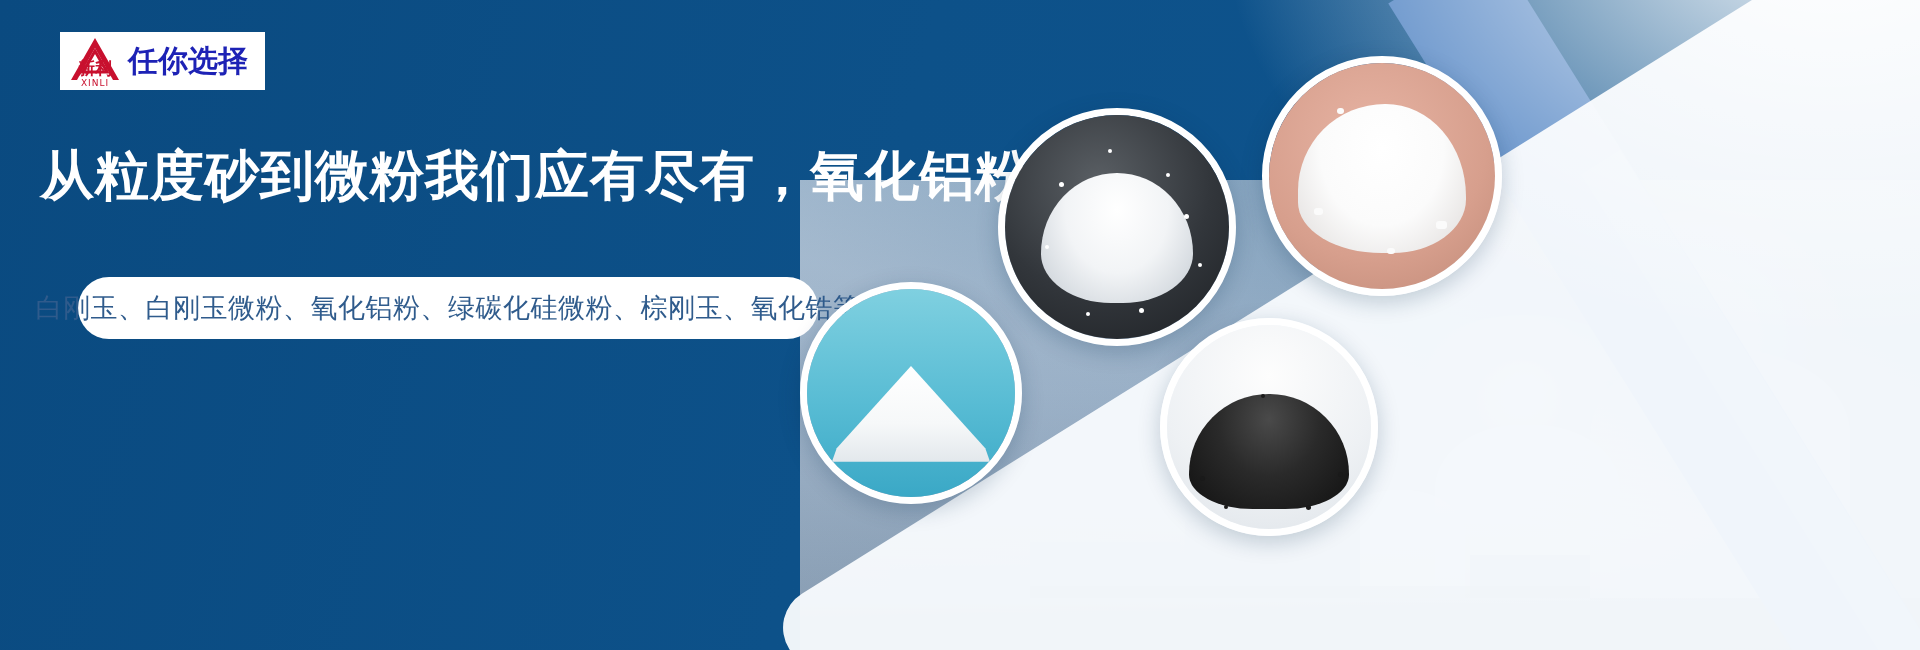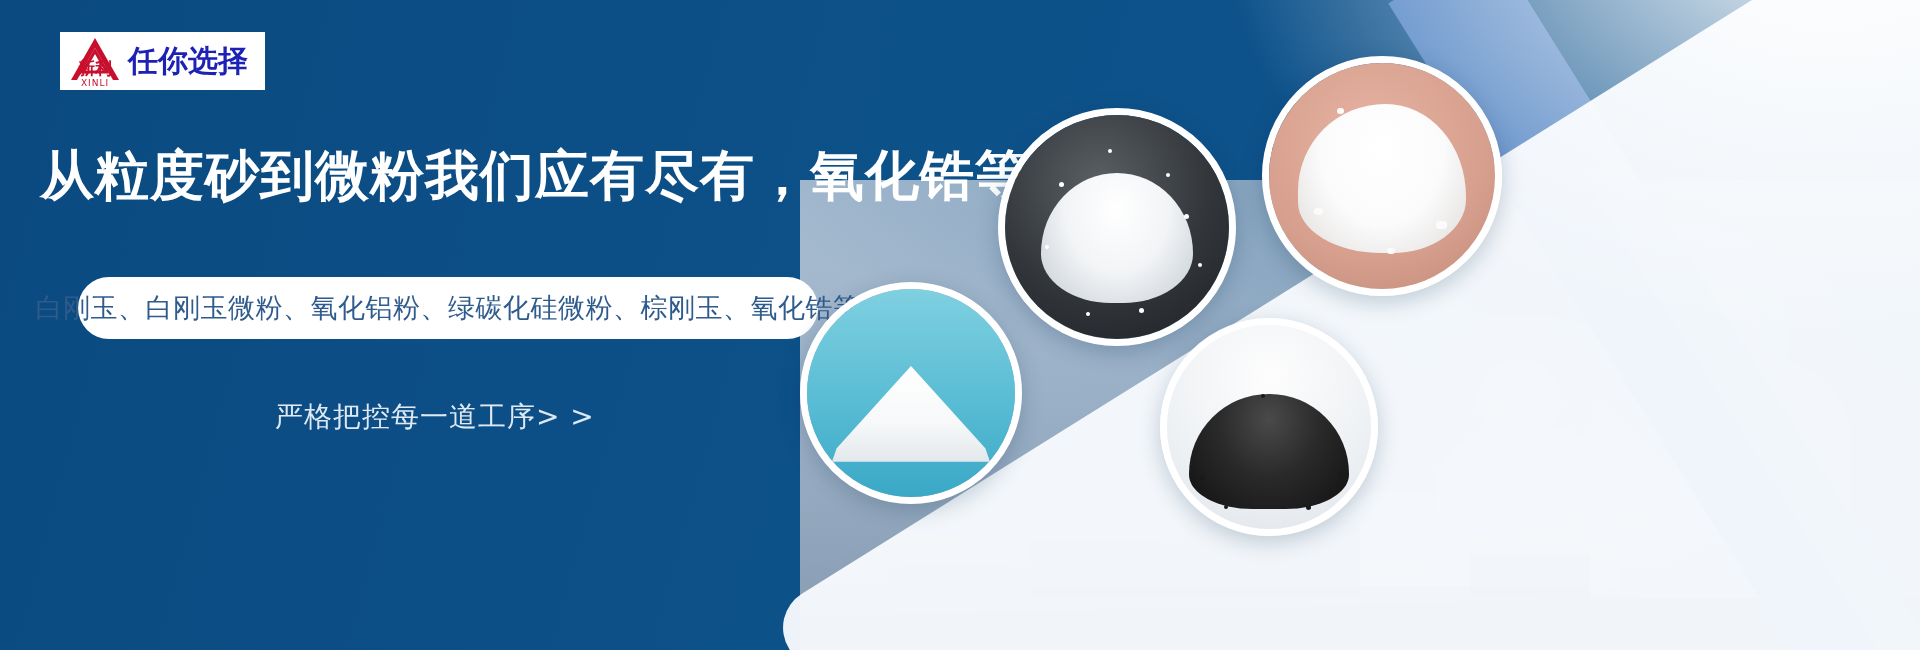--- a/index.html
+++ b/index.html
@@ -299,27 +299,26 @@
       <svg width="58" height="54" viewBox="0 0 58 54" xmlns="http://www.w3.org/2000/svg">
         <path d="M29 4 L53 46 L47 46 L29 14 L11 46 L5 46 Z" fill="#c8102e"></path>
         <path d="M29 17 L41 38 L17 38 Z" fill="none" stroke="#c8102e" stroke-width="3"></path>
         <text x="29" y="40" font-family="DejaVu Sans, sans-serif" font-size="17" font-weight="bold" fill="#c8102e" text-anchor="middle">新利</text>
         <text x="29" y="52" font-family="DejaVu Sans, sans-serif" font-size="9" fill="#c8102e" text-anchor="middle" letter-spacing="1">XINLI</text>
       </svg>
     </div>
     <div class="logo-word">任你选择</div>
   </div>
 
-  <div class="headline">从粒度砂到微粉我们应有尽有，氧化锆等</div>
+  <div class="headline">从粒度砂到微粉我们应有尽有，氧化铝粉</div>
 
   <div class="pill">
     <span class="pill-text">白刚玉、白刚玉微粉、氧化铝粉、绿碳化硅微粉、棕刚玉、氧化锆等</span>
   </div>
 
-  <div class="cta">严格把控每一道工序&gt; &gt;</div>
 
   <div class="photo-circle c1">
     <div class="pc-inner">
       <div class="pile"></div>
       <div class="speck" style="left:24%;top:30%;width:5px;height:5px;background:#fff;"></div>
       <div class="speck" style="left:72%;top:26%;width:4px;height:4px;background:#fff;"></div>
       <div class="speck" style="left:80%;top:44%;width:5px;height:5px;background:#fff;"></div>
       <div class="speck" style="left:18%;top:58%;width:4px;height:4px;background:#fff;"></div>
       <div class="speck" style="left:46%;top:15%;width:4px;height:4px;background:#fff;"></div>
       <div class="speck" style="left:60%;top:86%;width:5px;height:5px;background:#fff;"></div>

